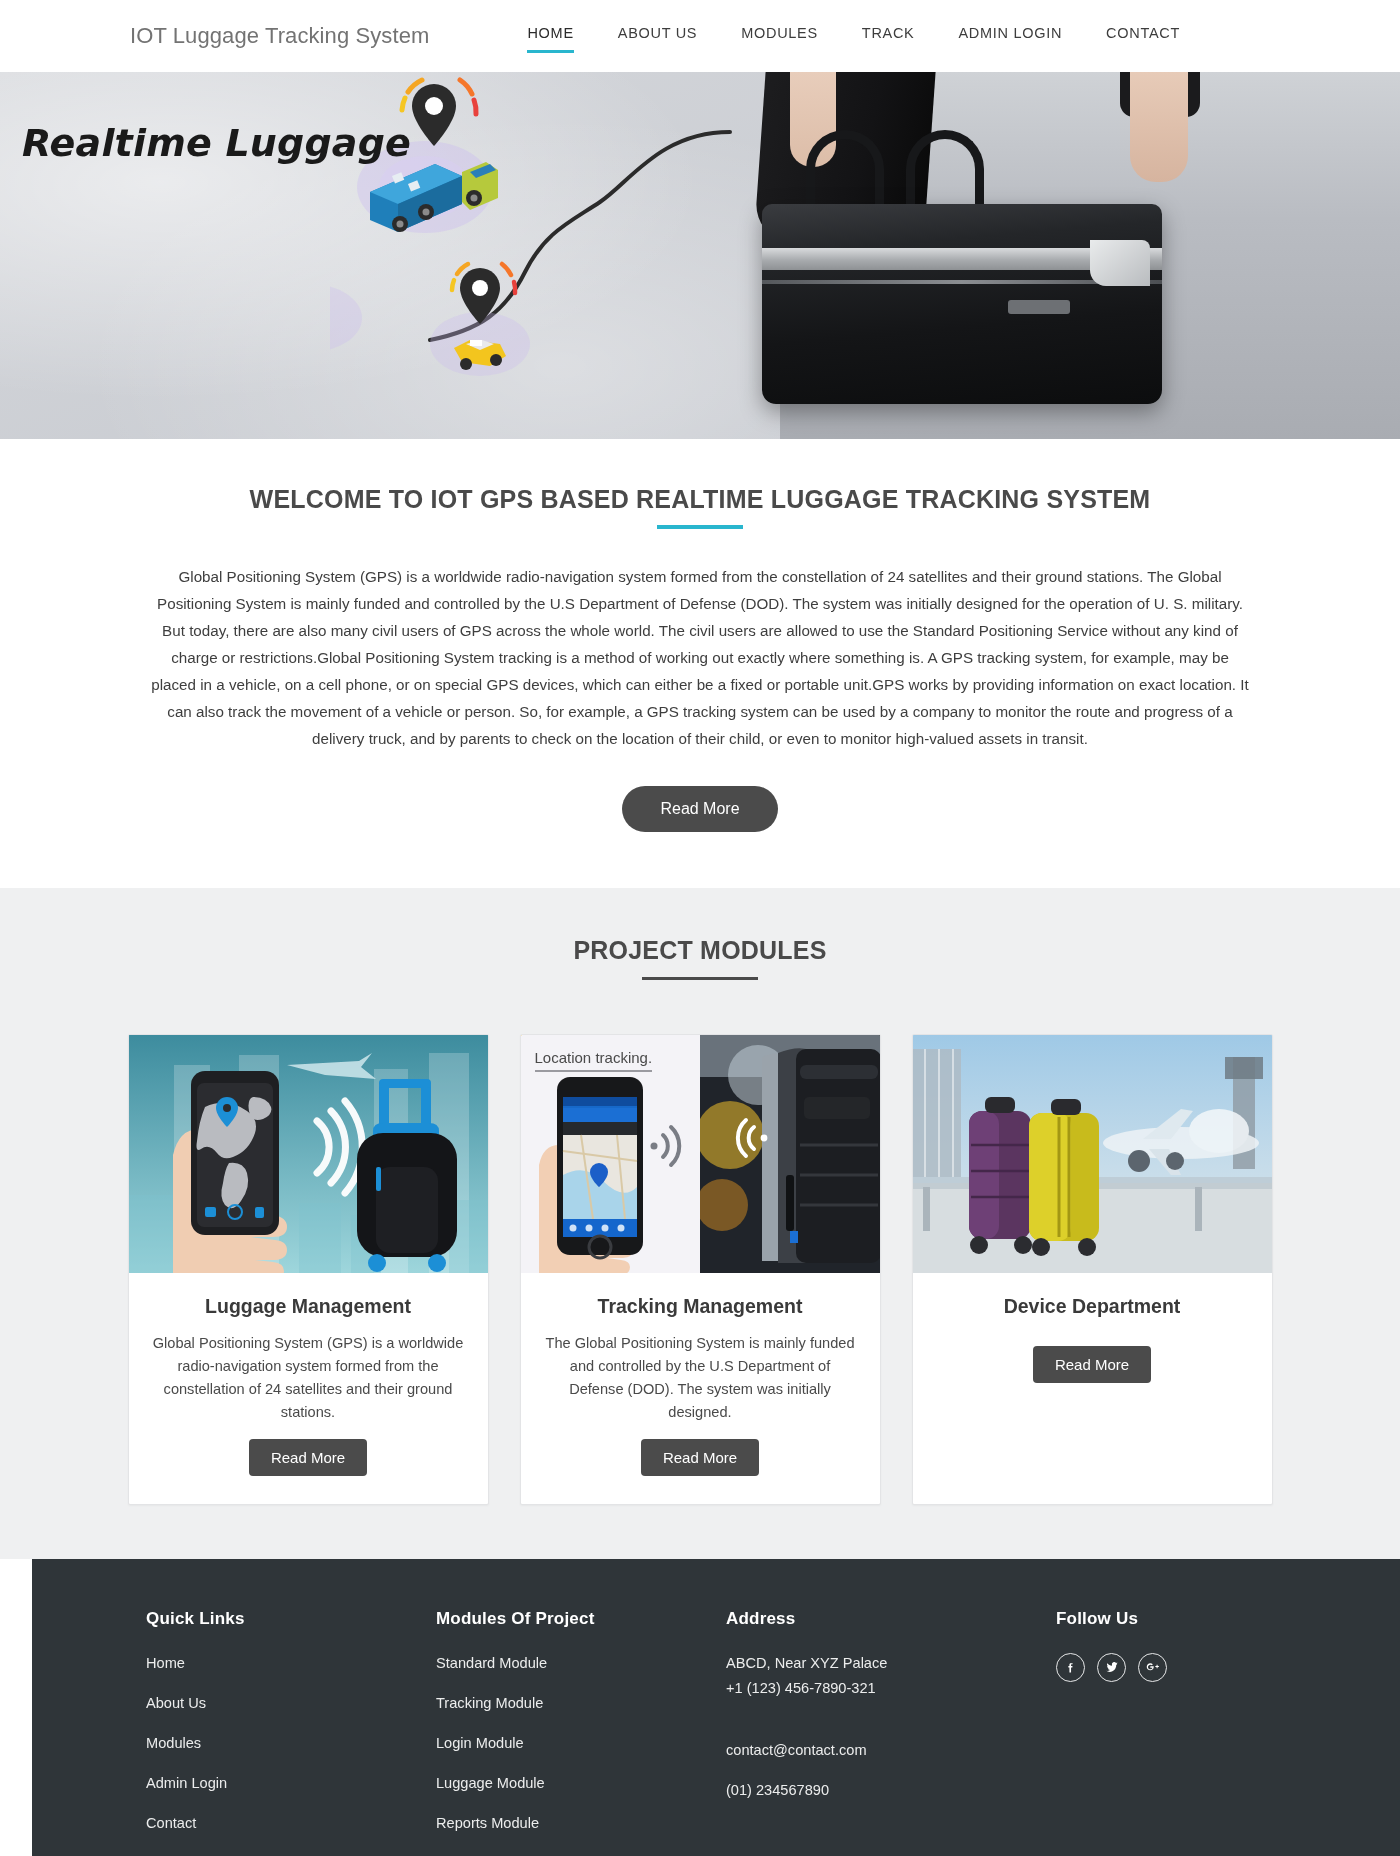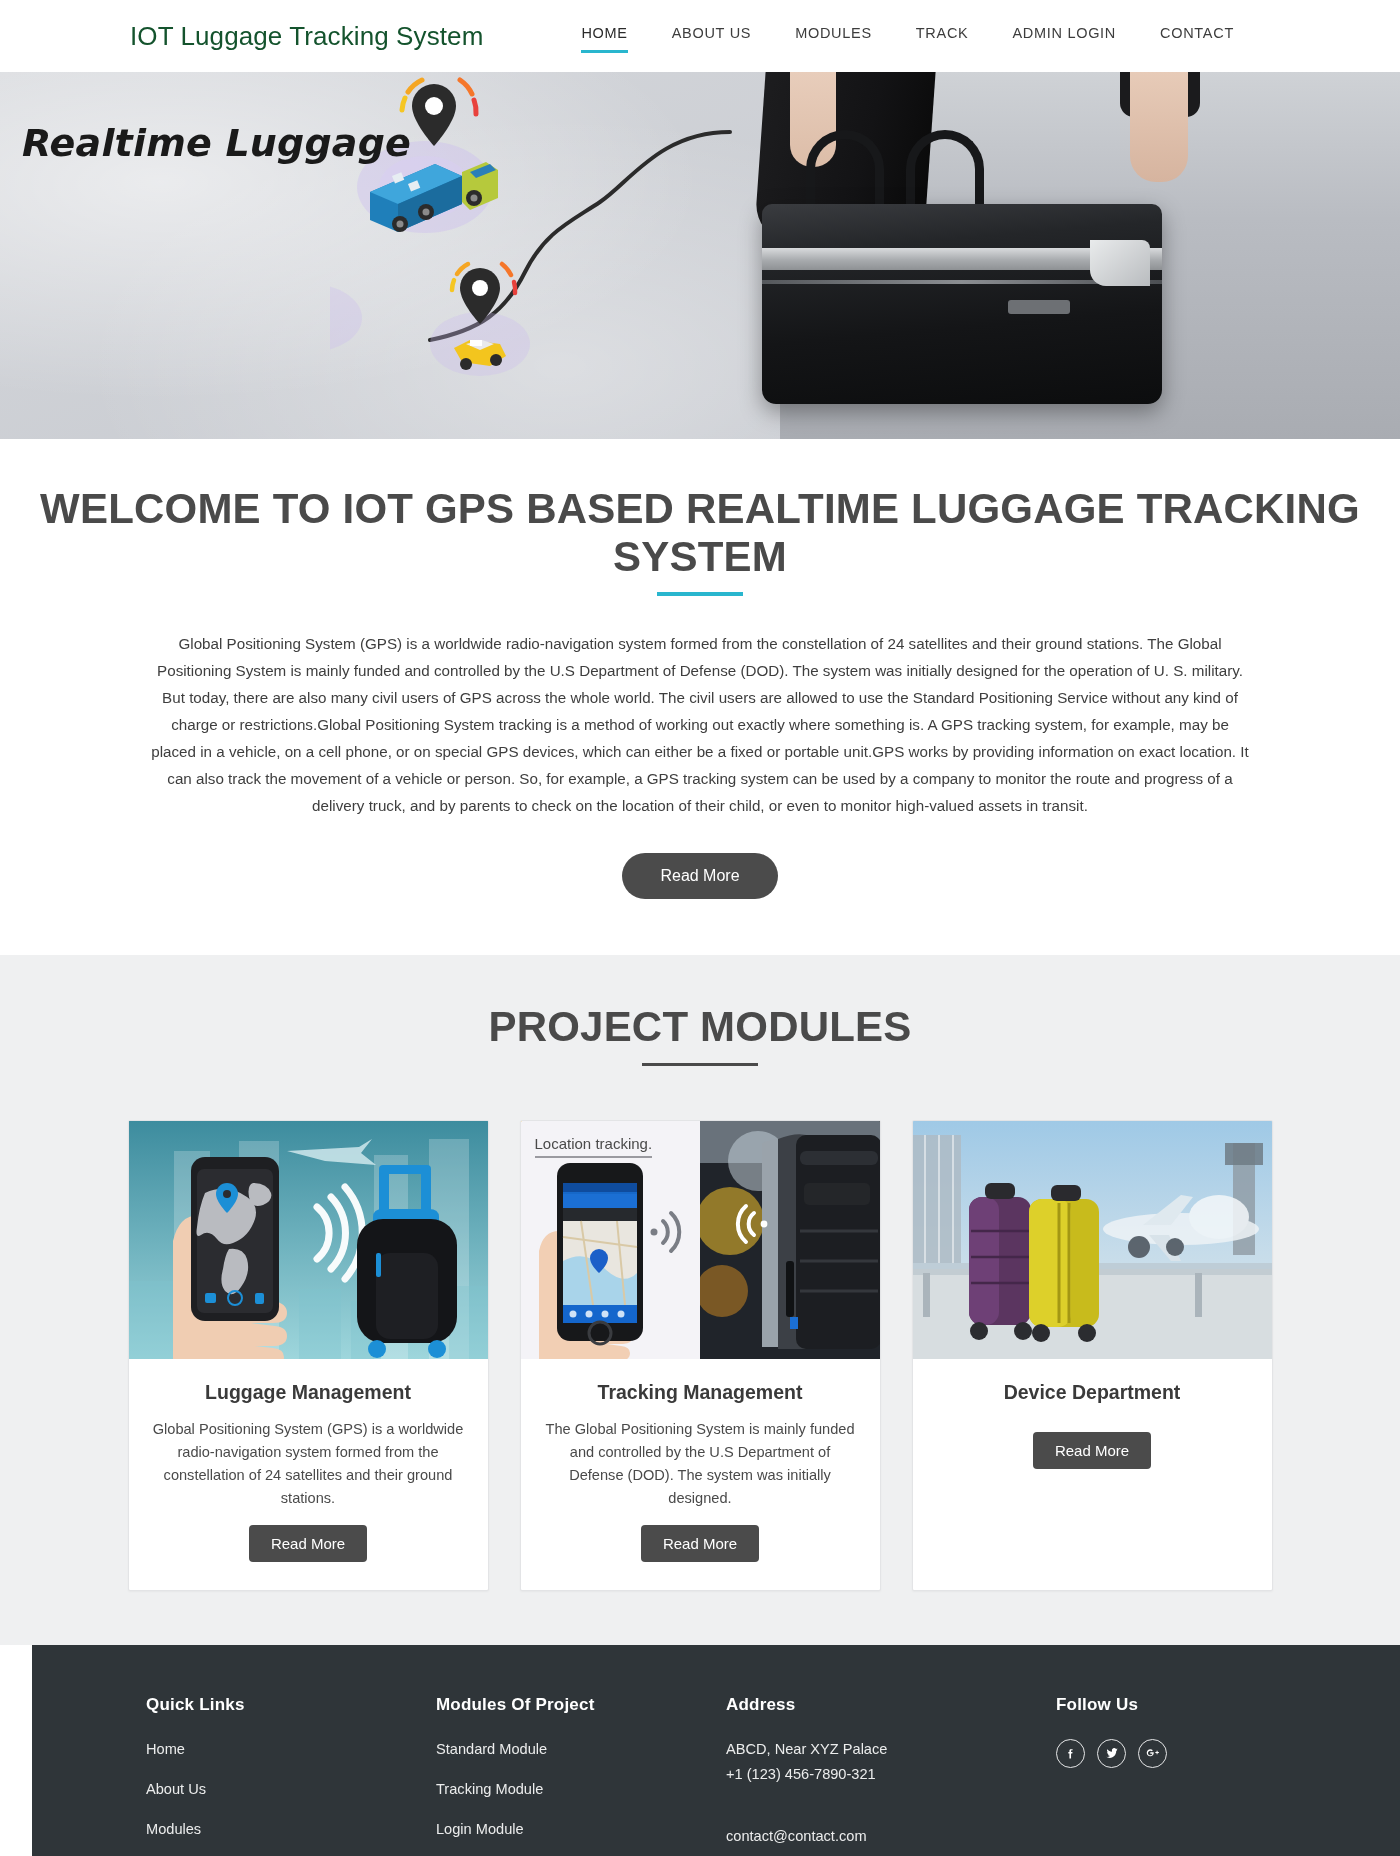--- a/index.html
+++ b/index.html
@@ -14,22 +14,22 @@
   .site-header {
     height: 72px;
     background: #ffffff;
     display: flex;
     align-items: center;
     padding: 0 0 0 0;
     position: relative;
     z-index: 5;
   }
   .brand {
-    font-size: 26px;
-    color: #14532d;
+    font-size: 22px;
+    color: #737373;
     font-weight: 400;
     letter-spacing: .1px;
     margin-left: 130px;
     white-space: nowrap;
   }
   .main-nav {
     display: flex;
     align-items: center;
     gap: 44px;
     margin-left: 98px;
@@ -168,21 +168,21 @@
   
   .track-svg { position: absolute; left: 330px; top: 0; z-index: 2; }
 
   
   .welcome {
     background: #fff;
     padding: 46px 0 56px;
     text-align: center;
   }
   .section-title {
-    font-size: 42px;
+    font-size: 25px;
     font-weight: 700;
     color: #4a4a4a;
     letter-spacing: .2px;
     text-transform: uppercase;
   }
   .title-rule-teal {
     width: 86px; height: 4px;
     background: #29b6ce;
     margin: 11px auto 0;
   }

